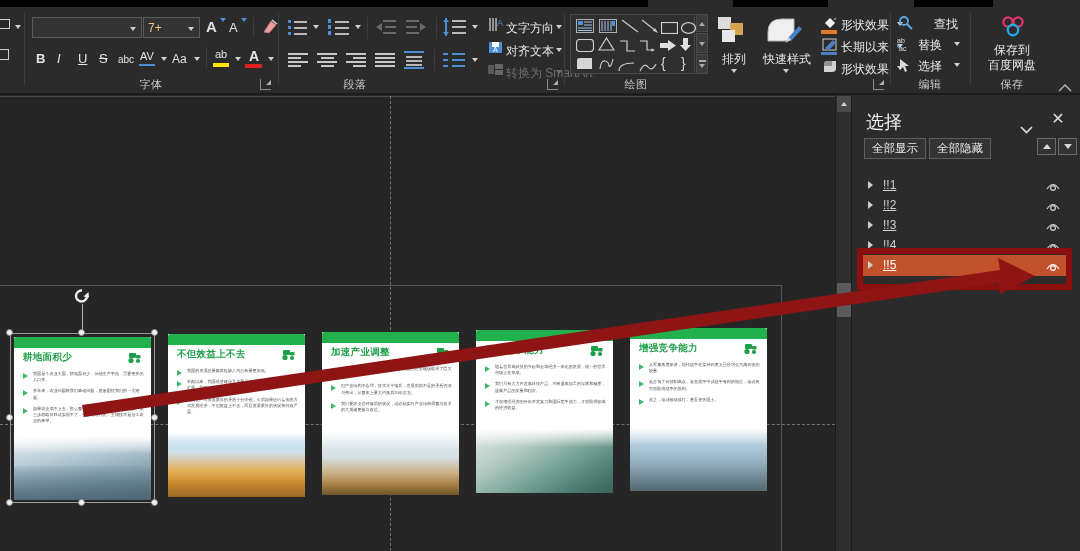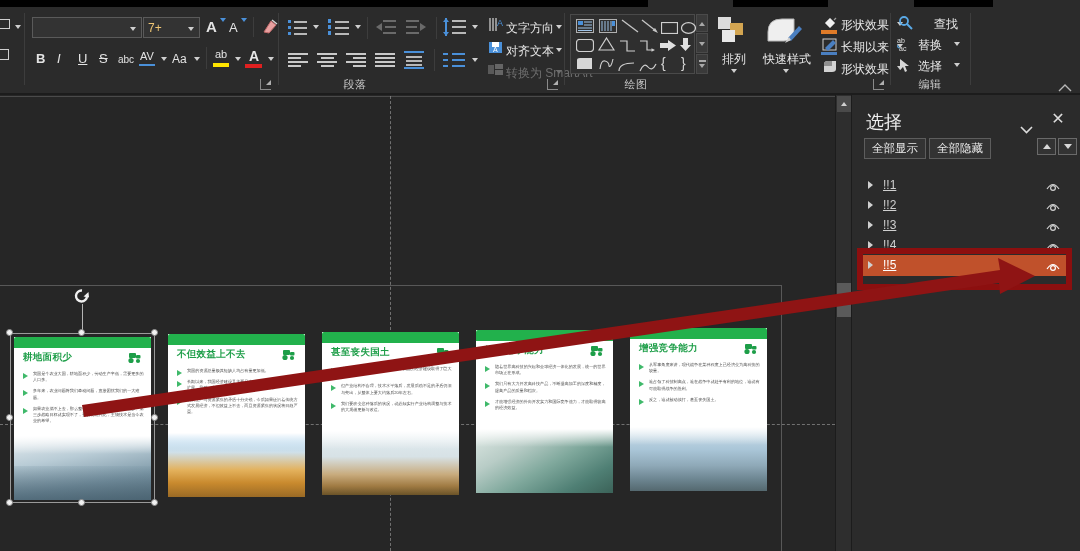--- a/index.html
+++ b/index.html
@@ -182,20 +182,21 @@
       <div class="ctl" style="left:146px;top:45px;font-size:12px;">Aa</div>
       <div class="caret" style="left:168px;top:50px;"></div>
       <div class="grp-sep" style="left:180px;top:40px;height:22px;"></div>
       <div class="ctl" style="left:189px;top:41px;font-size:11px;">ab</div>
       <div class="lineglyph" style="left:187px;top:56px;width:16px;height:4px;background:#ffe500;"></div>
       <div class="caret" style="left:209px;top:50px;"></div>
       <div class="ctl" style="left:223px;top:41px;font-size:14px;font-weight:bold;color:#e8e8e8;">A</div>
       <div class="lineglyph" style="left:219px;top:57px;width:17px;height:4px;background:#e02020;"></div>
       <div class="caret" style="left:242px;top:50px;"></div>
 
+      <div class="grp-label">字体</div>
       <div class="dlg-launcher" style="right:5px;"></div>
     </div>
     <div class="grp-sep" style="left:278px;"></div>
 
     <div class="grp" style="left:280px;width:282px;">
 
       <div class="listg" style="left:8px;top:11px;width:20px;height:18px;">
         <i class="bl" style="left:0;top:2px;"></i>
           <i class="ln" style="left:6px;top:3px;width:13px;"></i>
         <i class="bl" style="left:0;top:8px;"></i>
@@ -512,20 +513,32 @@
             <path d="M1 1 L1 12 L4 9 L6 14 L8 13 L6 8 L10 8 Z" fill="#d8d8d8"></path>
           </svg>
       </div>
       <div class="btn-lbl" style="left:26px;top:51px;">选择</div>
       <div class="caret" style="left:62px;top:56px;"></div>
 
       <div class="grp-label">编辑</div>
     </div>
     <div class="grp-sep" style="left:970px;"></div>
 
+    <div class="grp" style="left:972px;width:80px;">
+      <div class="ico" style="left:28px;top:9px;">
+        <svg width="26" height="22" viewBox="0 0 26 22">
+          <circle cx="8" cy="6" r="4.6" fill="none" stroke="#e8336d" stroke-width="2.2"></circle>
+          <circle cx="18" cy="6" r="4.6" fill="none" stroke="#e8336d" stroke-width="2.2"></circle>
+          <circle cx="13" cy="14" r="5.2" fill="none" stroke="#22a7e0" stroke-width="2.4"></circle>
+        </svg>
+      </div>
+      <div class="big-lbl" style="left:0;top:35px;width:80px;">保存到</div>
+      <div class="big-lbl" style="left:0;top:50px;width:80px;">百度网盘</div>
+      <div class="grp-label">保存</div>
+    </div>
 
     <div class="ico" style="left:1058px;top:72px;">
       <svg width="14" height="10" viewBox="0 0 14 10">
           <path d="M1 8 L7 2 L13 8" fill="none" stroke="#b8b8b8" stroke-width="1.4"></path>
         </svg>
     </div>
   </div>
   <div class="ribbon-bottom-line"></div>
 
   <div class="canvas">
@@ -583,21 +596,21 @@
           <div class="bl-row">
             <span>发展生产与资源紧张的矛盾十分尖锐，今后如果还沿着传统方式发展经济，不但效益上不去，而且资源紧张的状况将日趋严重。</span>
           </div>
         </div>
         <div class="photo ph2">
           <div class="ph-overlay-white"></div>
         </div>
       </div>
       <div class="card" style="left: 322px; top: 332px; width: 137px; height: 163px;">
         <div class="bar"></div>
-        <div class="title">甚至丧失国土</div>
+        <div class="title">加速产业调整</div>
         <div class="cico"><svg width="15" height="13" viewBox="0 0 15 13">
             <g fill="#1d9e48">
               <circle cx="4" cy="9.5" r="2.6"></circle>
               <circle cx="11" cy="10" r="2.1"></circle>
               <rect x="2" y="2" width="7" height="5" rx="1"></rect>
               <rect x="9" y="4" width="4.5" height="3.5" rx="1"></rect>
             </g>
           </svg></div>
         <div class="bullets">
           <div class="bl-row">

